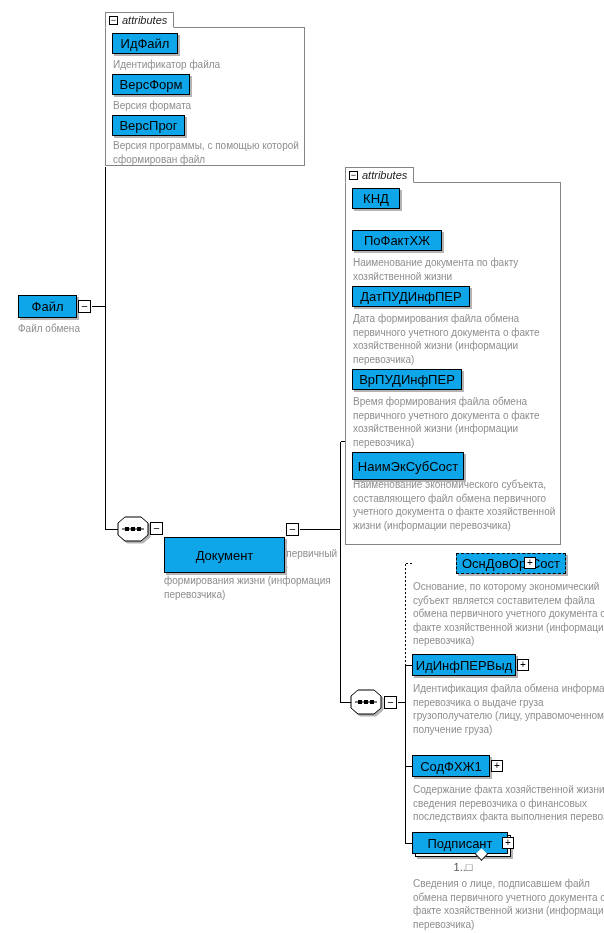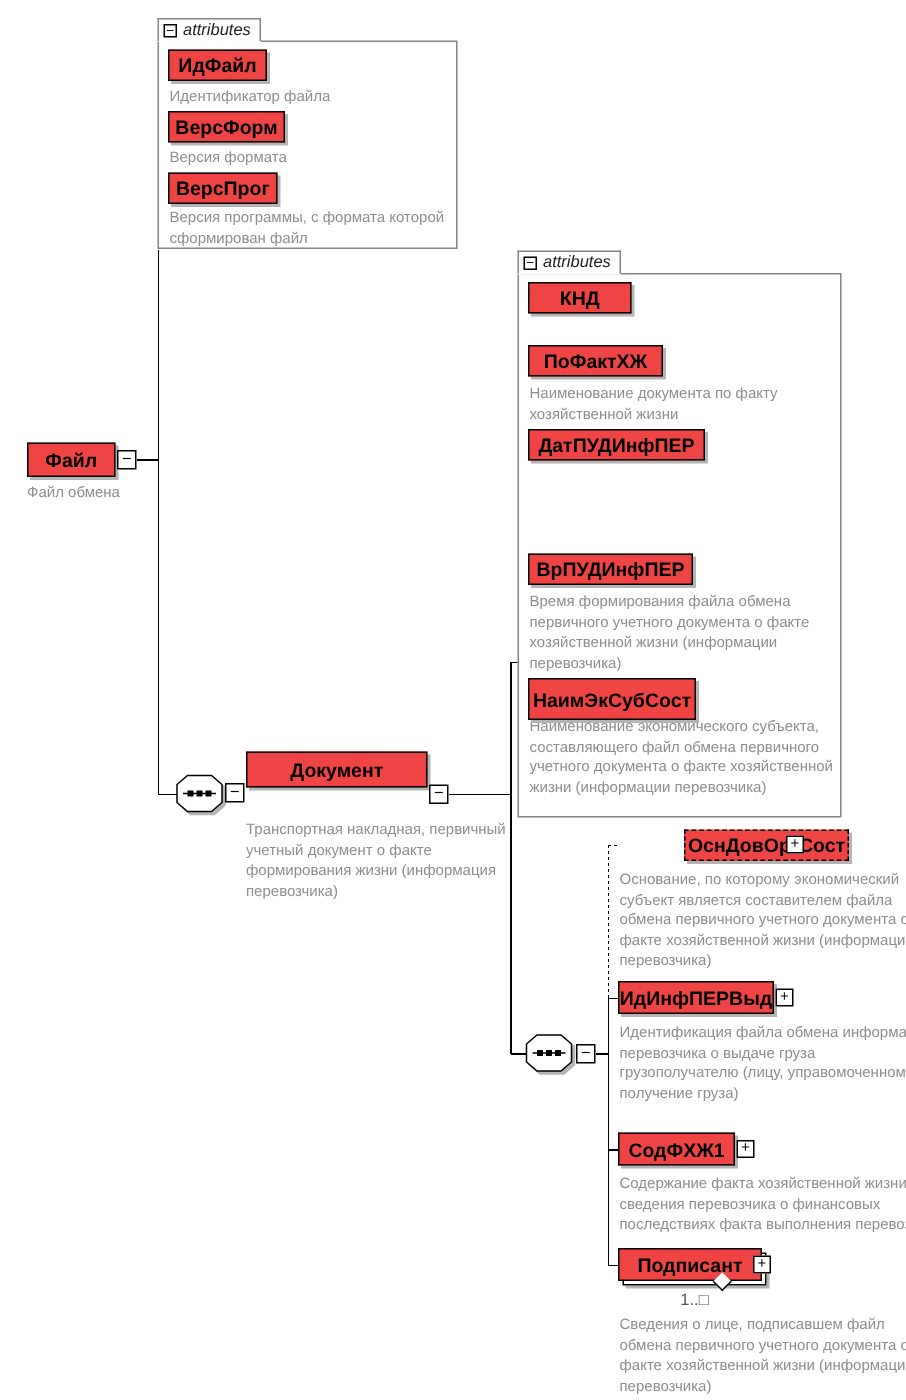--- a/index.html
+++ b/index.html
@@ -2,22 +2,22 @@
 <html><head>
 <meta charset="utf-8">
 <style>
   html,body{margin:0;padding:0;background:#fff;}
   .canvas{
     position:relative;width:604px;height:933px;background:#fff;overflow:hidden;
     font-family:"Liberation Sans","DejaVu Sans",sans-serif;
   }
   .wires{position:absolute;left:0;top:0;width:604px;height:933px;pointer-events:none;}
   .ebox{
-    position:absolute;box-sizing:border-box;border:1px solid #000;background:#ef4444;
-    font-weight:bold;font-size:13px;color:#000;display:flex;align-items:center;justify-content:center;
+    position:absolute;box-sizing:border-box;border:1px solid #000;background:#0ea5e9;
+    font-weight:normal;font-size:13px;color:#000;display:flex;align-items:center;justify-content:center;
     box-shadow:2px 2px 0 #b4b4b4;white-space:nowrap;z-index:3;
   }
   .ebox.dashed{border-style:dashed;margin-left:44px;}
   .mbox-back{
     position:absolute;box-sizing:border-box;border:1px solid #000;background:#fff;
     box-shadow:2px 2px 0 #b4b4b4;z-index:2;
   }
   .notch{
     position:absolute;width:8px;height:8px;background:#fff;transform:rotate(45deg);
     border-right:1px solid #000;border-bottom:1px solid #000;z-index:4;
@@ -74,51 +74,52 @@
     <span class="attr-tab-label">attributes</span>
   </div>
 
   <div class="ebox" style="left:112px;top:33px;width:66px;height:21px">ИдФайл</div>
   <div class="ann" style="left:113px;top:58px;width:190px">Идентификатор файла</div>
 
   <div class="ebox" style="left:112px;top:74px;width:78px;height:21px">ВерсФорм</div>
   <div class="ann" style="left:113px;top:99px;width:190px">Версия формата</div>
 
   <div class="ebox" style="left:112px;top:115px;width:73px;height:21px">ВерсПрог</div>
-  <div class="ann" style="left:113px;top:139px;width:190px">Версия программы, с формата которой сформирован файл</div>
+  <div class="ann" style="left:113px;top:139px;width:190px">Версия программы, с помощью которой сформирован файл</div>
 
   <div class="ebox" style="left:18px;top:295px;width:59px;height:23px">Файл</div>
   <div class="toggle lg" style="left:78px;top:300px">−</div>
   <div class="ann" style="left:18px;top:322px;width:120px">Файл обмена</div>
 
   <svg class="octagon" style="left:117px;top:516px" width="32" height="26" viewBox="0 0 32 26" xmlns="http://www.w3.org/2000/svg">
     <polygon points="8,1 24,1 31,7 31,19 24,25 8,25 1,19 1,7" fill="#fff" stroke="#000"></polygon>
     <line x1="5" y1="13" x2="27" y2="13" stroke="#000"></line>
     <rect x="8" y="11" width="4" height="4" fill="#000"></rect>
     <rect x="14" y="11" width="4" height="4" fill="#000"></rect>
     <rect x="20" y="11" width="4" height="4" fill="#000"></rect>
   </svg>
   <div class="toggle lg" style="left:150px;top:522px">−</div>
 
-  <div class="ebox" style="left:164px;top:501px;width:121px;height:24px">Документ</div>
+  <div class="ebox" style="left:164px;top:537px;width:121px;height:36px">Документ</div>
   <div class="toggle lg" style="left:286px;top:523px">−</div>
   <div class="ann" style="left:164px;top:547px;width:185px">Транспортная накладная, первичный учетный документ о факте формирования жизни (информация перевозчика)</div>
 
   <div class="attr-group" style="left:345px;top:182px;width:216px;height:363px"></div>
   <div class="attr-tab" style="left:345px;top:167px;">
     <span class="toggle sm">−</span>
     <span class="attr-tab-label">attributes</span>
   </div>
 
-  <div class="ebox" style="left:352px;top:188px;width:69px;height:21px">КНД</div>
+  <div class="ebox" style="left:352px;top:188px;width:48px;height:21px">КНД</div>
 
   <div class="ebox" style="left:352px;top:230px;width:90px;height:21px">ПоФактХЖ</div>
   <div class="ann" style="left:353px;top:256px;width:205px">Наименование документа по факту хозяйственной жизни</div>
 
   <div class="ebox" style="left:352px;top:286px;width:118px;height:21px">ДатПУДИнфПЕР</div>
+  <div class="ann" style="left:353px;top:312px;width:205px">Дата формирования файла обмена первичного учетного документа о факте хозяйственной жизни (информации перевозчика)</div>
 
   <div class="ebox" style="left:352px;top:369px;width:110px;height:21px">ВрПУДИнфПЕР</div>
   <div class="ann" style="left:353px;top:395px;width:205px">Время формирования файла обмена первичного учетного документа о факте хозяйственной жизни (информации перевозчика)</div>
 
   <div class="ebox" style="left:352px;top:452px;width:112px;height:28px">НаимЭкСубСост</div>
   <div class="ann" style="left:353px;top:478px;width:205px">Наименование экономического субъекта, составляющего файл обмена первичного учетного документа о факте хозяйственной жизни (информации перевозчика)</div>
 
   <svg class="octagon" style="left:350px;top:689px" width="32" height="26" viewBox="0 0 32 26" xmlns="http://www.w3.org/2000/svg">
     <polygon points="8,1 24,1 31,7 31,19 24,25 8,25 1,19 1,7" fill="#fff" stroke="#000"></polygon>
     <line x1="5" y1="13" x2="27" y2="13" stroke="#000"></line>

